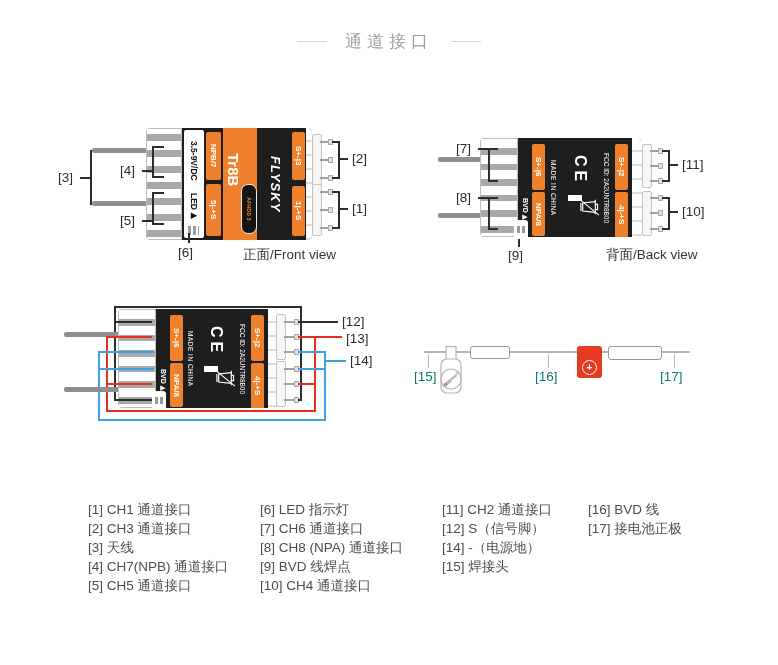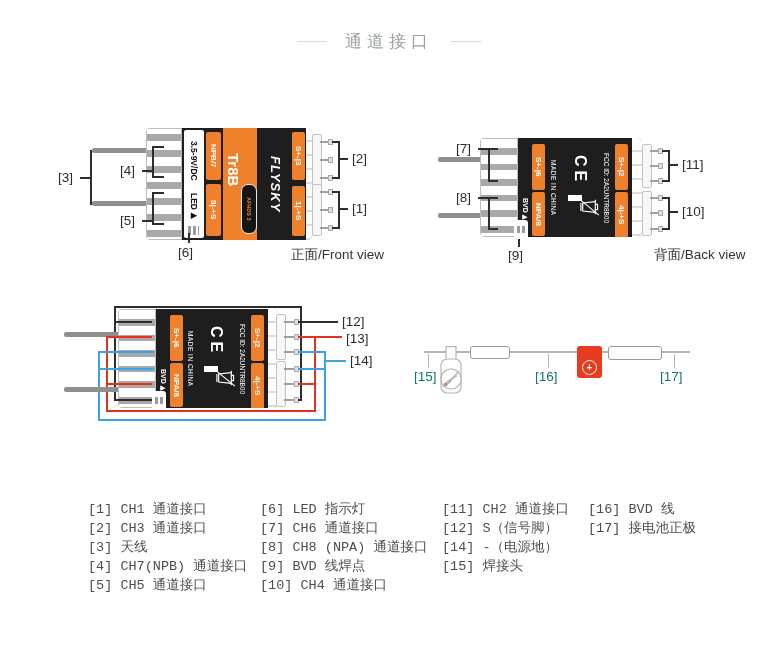--- a/index.html
+++ b/index.html
@@ -12,21 +12,21 @@
 
   
   .lbl{position:absolute;font-size:13.5px;color:#2d2d2d;white-space:nowrap;z-index:6;}
   .lbl-g{color:#0f766e;}
   .ln{position:absolute;background:#2d2d2d;z-index:5;}
   .red{background:#e2331e;}
   .blue{background:#3fa2e4;}
   .grayln{background:#b5b5b5;}
 
   .ant{position:absolute;height:5px;background:#8f8f8f;border-radius:2px;z-index:1;}
-  .cap{position:absolute;font-size:13.5px;color:#333;white-space:nowrap;margin-left:48px;}
+  .cap{position:absolute;font-size:13.5px;color:#333;white-space:nowrap;}
 
   
   .dev{position:absolute;background:#1e1e1e;border-radius:5px;overflow:hidden;z-index:2;}
   .stripF{position:absolute;background:#fff repeating-linear-gradient(180deg,#ffffff 0 5px,#a9a9a9 5px 12px,#ffffff 12px 16px);border:1px solid #bdbdbd;box-sizing:border-box;}
   .stripB{position:absolute;background:#fff repeating-linear-gradient(180deg,#ffffff 0 9px,#a9a9a9 9px 15.6px);border:1px solid #bdbdbd;box-sizing:border-box;}
   .stripR{position:absolute;background:#fff repeating-linear-gradient(180deg,#ffffff 0 12px,#dcdcdc 12px 14px);}
   .vt{position:absolute;writing-mode:vertical-rl;text-orientation:mixed;display:flex;align-items:center;justify-content:center;white-space:nowrap;}
   .ol{position:absolute;writing-mode:vertical-rl;text-orientation:mixed;display:flex;align-items:center;justify-content:center;background:#ef802c;color:#fff;font-weight:bold;font-size:8px;border-radius:2px;white-space:nowrap;}
   .whiteband{position:absolute;background:#fff;border-radius:2px;}
   .orangeband{position:absolute;background:#ef802c;}
@@ -45,21 +45,21 @@
   .wrect.redr{border:2px solid #e2331e;border-top:none;}
   .wrect.bluer{border:2px solid #3fa2e4;border-top:none;}
 
   
   .tube{position:absolute;background:#fff;border:1px solid #9a9a9a;border-radius:3px;z-index:2;}
   .redtag{position:absolute;background:#e63b20;border-radius:3px;z-index:3;display:flex;align-items:flex-end;justify-content:center;padding-bottom:3px;box-sizing:border-box;}
   .pluscirc{width:15px;height:15px;border:1.5px solid #fff;border-radius:50%;color:#fff;font-size:10px;font-weight:bold;display:flex;align-items:center;justify-content:center;box-sizing:border-box;}
 
   
   .lcol{position:absolute;top:500px;}
-  .litem{font-size:13.5px;color:#4d4d4d;line-height:19px;white-space:nowrap;font-family:Liberation Mono, monospace;}
+  .litem{font-size:13.5px;color:#4d4d4d;line-height:19px;white-space:nowrap;}
 </style>
 </head>
 <body>
 
 <div class="stage">
 
   <div class="hdr">
     <div class="hline"></div>
     <div class="htitle">通道接口</div>
     <div class="hline"></div>

